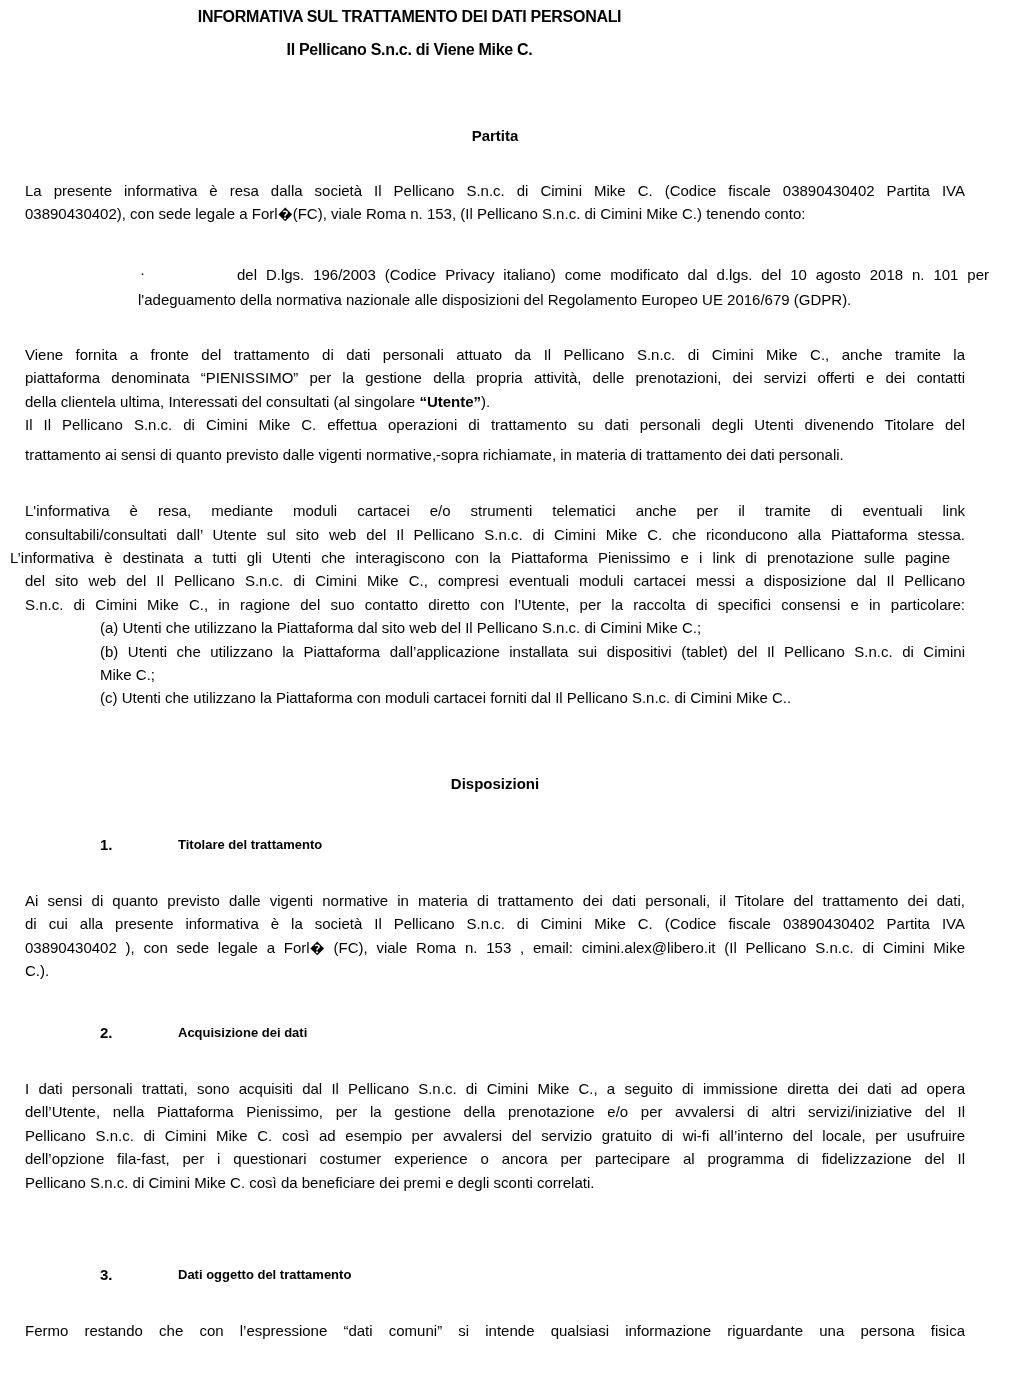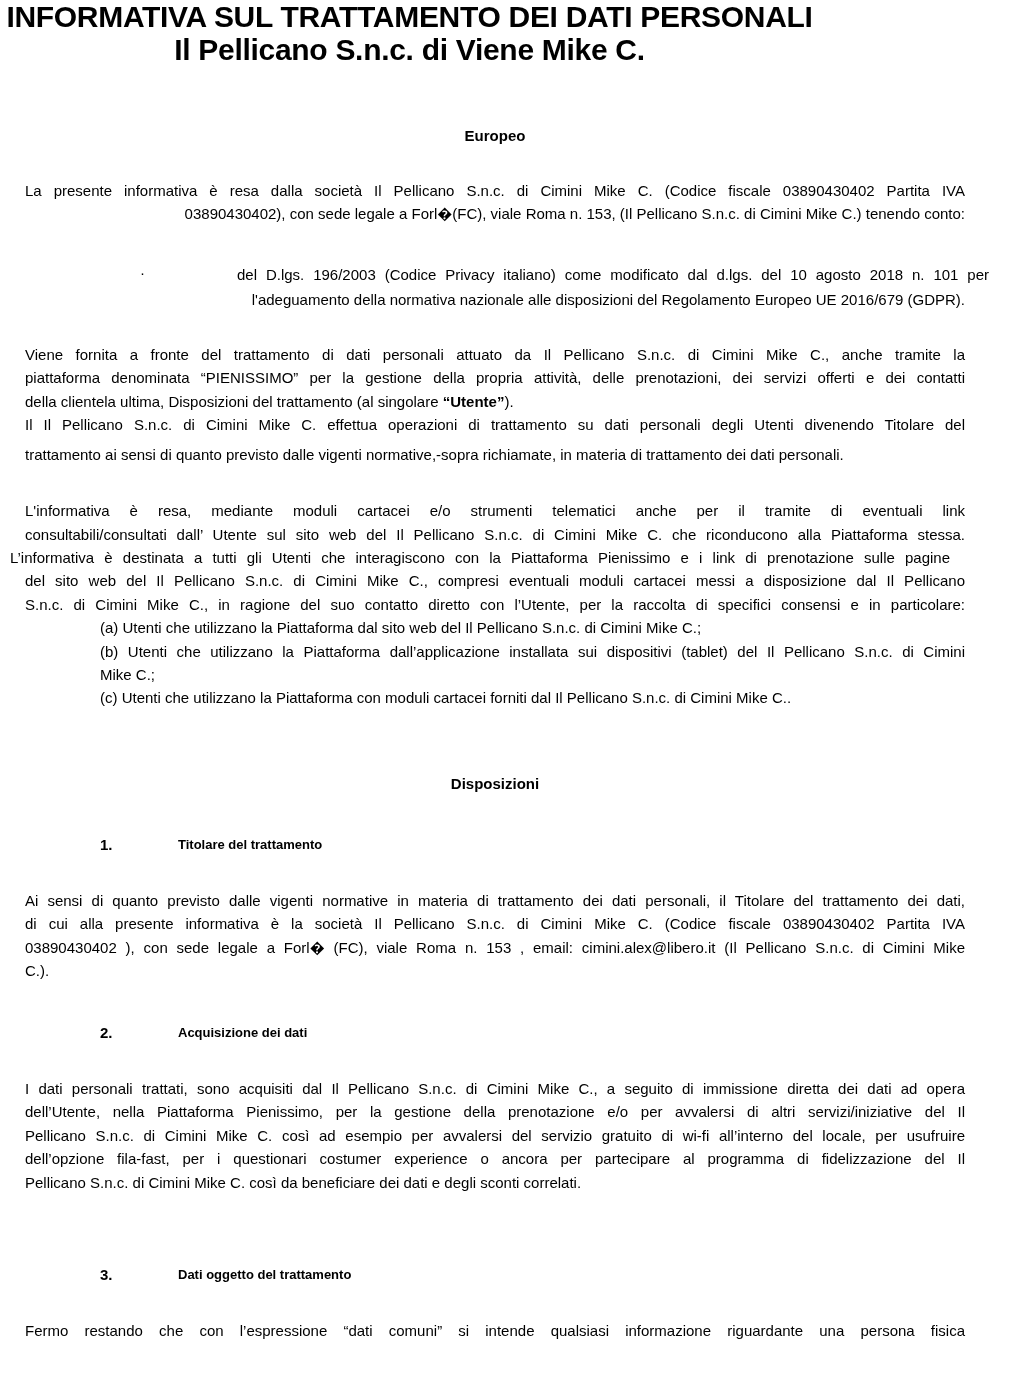--- a/index.html
+++ b/index.html
@@ -1,46 +1,46 @@
 <!DOCTYPE html>
 <html><head>
 <meta charset="utf-8">
 <style>
   html, body { margin: 0; padding: 0; background: #ffffff; }
   body { width: 1012px; height: 1383px; position: relative; overflow: hidden;
          font-family: "Liberation Sans", sans-serif; color: #000; }
   .title { position: absolute; left: 0; width: 819px; text-align: center;
-           font-weight: bold; font-size: 30px; line-height: 28px; letter-spacing: -0.3px; }
+           font-weight: bold; font-size: 16px; line-height: 28px; letter-spacing: -0.3px; }
   .heading { position: absolute; left: 0; width: 990px; text-align: center;
              font-weight: bold; font-size: 15px; line-height: 20px; }
   .line { position: absolute; font-size: 15px; line-height: 20px; white-space: nowrap; }
   .justify { text-align: justify; text-align-last: justify; }
-  .plain { text-align: right; }
+  .plain { text-align: left; }
   .num { position: absolute; left: 100px; font-weight: bold; font-size: 15px; line-height: 20px; }
   .sec { position: absolute; left: 178px; font-weight: bold; font-size: 13px; line-height: 20px; }
   b { font-weight: bold; }
 </style>
 </head>
 <body>
 
 <div class="title" style="top:3px;">INFORMATIVA SUL TRATTAMENTO DEI DATI PERSONALI</div>
 <div class="title" style="top:36px;">Il Pellicano S.n.c. di Viene Mike C.</div>
 
-<div class="heading" style="top:126px;">Europeo</div>
+<div class="heading" style="top:126px;">Partita</div>
 
 <div class="line justify" style="top:181px; left:25px; width:940px;">La presente informativa è resa dalla società Il Pellicano S.n.c. di Cimini Mike C. (Codice fiscale 03890430402 Partita IVA</div>
 <div class="line plain" style="top:204px; left:25px; width:940px;">03890430402), con sede legale a Forl�(FC), viale Roma n. 153, (Il Pellicano S.n.c. di Cimini Mike C.) tenendo conto:</div>
 
 <div class="line" style="top:263px; left:140px;">·</div>
 <div class="line justify" style="top:265px; left:213px; width:752px;margin-left:24px;">del D.lgs. 196/2003 (Codice Privacy italiano) come modificato dal d.lgs. del 10 agosto 2018 n. 101 per</div>
 <div class="line plain" style="top:290px; left:138px; width:827px;">l'adeguamento della normativa nazionale alle disposizioni del Regolamento Europeo UE 2016/679 (GDPR).</div>
 
 <div class="line justify" style="top:345px; left:25px; width:940px;">Viene fornita a fronte del trattamento di dati personali attuato da Il Pellicano S.n.c. di Cimini Mike C., anche tramite la</div>
 <div class="line justify" style="top:368px; left:25px; width:940px;">piattaforma denominata “PIENISSIMO” per la gestione della propria attività, delle prenotazioni, dei servizi offerti e dei contatti</div>
-<div class="line plain" style="top:392px; left:25px;"><span>della clientela ultima, Disposizioni del trattamento (al singolare </span><b>“Utente”</b><span>).</span></div>
+<div class="line plain" style="top:392px; left:25px;"><span>della clientela ultima, Interessati del consultati (al singolare </span><b>“Utente”</b><span>).</span></div>
 
 <div class="line justify" style="top:415px; left:25px; width:940px;">Il Il Pellicano S.n.c. di Cimini Mike C. effettua operazioni di trattamento su dati personali degli Utenti divenendo Titolare del</div>
 <div class="line plain" style="top:445px; left:25px;">trattamento ai sensi di quanto previsto dalle vigenti normative,-sopra richiamate, in materia di trattamento dei dati personali.</div>
 
 <div class="line justify" style="top:501px; left:25px; width:940px;">L'informativa è resa, mediante moduli cartacei e/o strumenti telematici anche per il tramite di eventuali link</div>
 <div class="line justify" style="top:525px; left:25px; width:940px;">consultabili/consultati dall’ Utente sul sito web del Il Pellicano S.n.c. di Cimini Mike C. che riconducono alla Piattaforma stessa.</div>
 <div class="line justify" style="top:548px; left:10px; width:940px;">L’informativa è destinata a tutti gli Utenti che interagiscono con la Piattaforma Pienissimo e i link di prenotazione sulle pagine</div>
 <div class="line justify" style="top:571px; left:25px; width:940px;">del sito web del Il Pellicano S.n.c. di Cimini Mike C., compresi eventuali moduli cartacei messi a disposizione dal Il Pellicano</div>
 <div class="line justify" style="top:595px; left:25px; width:940px;">S.n.c. di Cimini Mike C., in ragione del suo contatto diretto con l’Utente, per la raccolta di specifici consensi e in particolare:</div>
 
@@ -57,17 +57,17 @@
 <div class="line justify" style="top:914px; left:25px; width:940px;">di cui alla presente informativa è la società Il Pellicano S.n.c. di Cimini Mike C. (Codice fiscale 03890430402 Partita IVA</div>
 <div class="line justify" style="top:938px; left:25px; width:940px;">03890430402 ), con sede legale a Forl� (FC), viale Roma n. 153 , email: cimini.alex@libero.it (Il Pellicano S.n.c. di Cimini Mike</div>
 <div class="line plain" style="top:961px; left:25px;">C.).</div>
 
 <div class="num" style="top:1023px;">2.</div>
 <div class="sec" style="top:1023px;">Acquisizione dei dati</div>
 <div class="line justify" style="top:1079px; left:25px; width:940px;">I dati personali trattati, sono acquisiti dal Il Pellicano S.n.c. di Cimini Mike C., a seguito di immissione diretta dei dati ad opera</div>
 <div class="line justify" style="top:1102px; left:25px; width:940px;">dell’Utente, nella Piattaforma Pienissimo, per la gestione della prenotazione e/o per avvalersi di altri servizi/iniziative del Il</div>
 <div class="line justify" style="top:1126px; left:25px; width:940px;">Pellicano S.n.c. di Cimini Mike C. così ad esempio per avvalersi del servizio gratuito di wi-fi all’interno del locale, per usufruire</div>
 <div class="line justify" style="top:1149px; left:25px; width:940px;">dell’opzione fila-fast, per i questionari costumer experience o ancora per partecipare al programma di fidelizzazione del Il</div>
-<div class="line plain" style="top:1173px; left:25px;">Pellicano S.n.c. di Cimini Mike C. così da beneficiare dei dati e degli sconti correlati.</div>
+<div class="line plain" style="top:1173px; left:25px;">Pellicano S.n.c. di Cimini Mike C. così da beneficiare dei premi e degli sconti correlati.</div>
 
 <div class="num" style="top:1265px;">3.</div>
 <div class="sec" style="top:1265px;">Dati oggetto del trattamento</div>
 <div class="line justify" style="top:1321px; left:25px; width:940px;">Fermo restando che con l’espressione “dati comuni” si intende qualsiasi informazione riguardante una persona fisica</div>
 
 </body></html>

